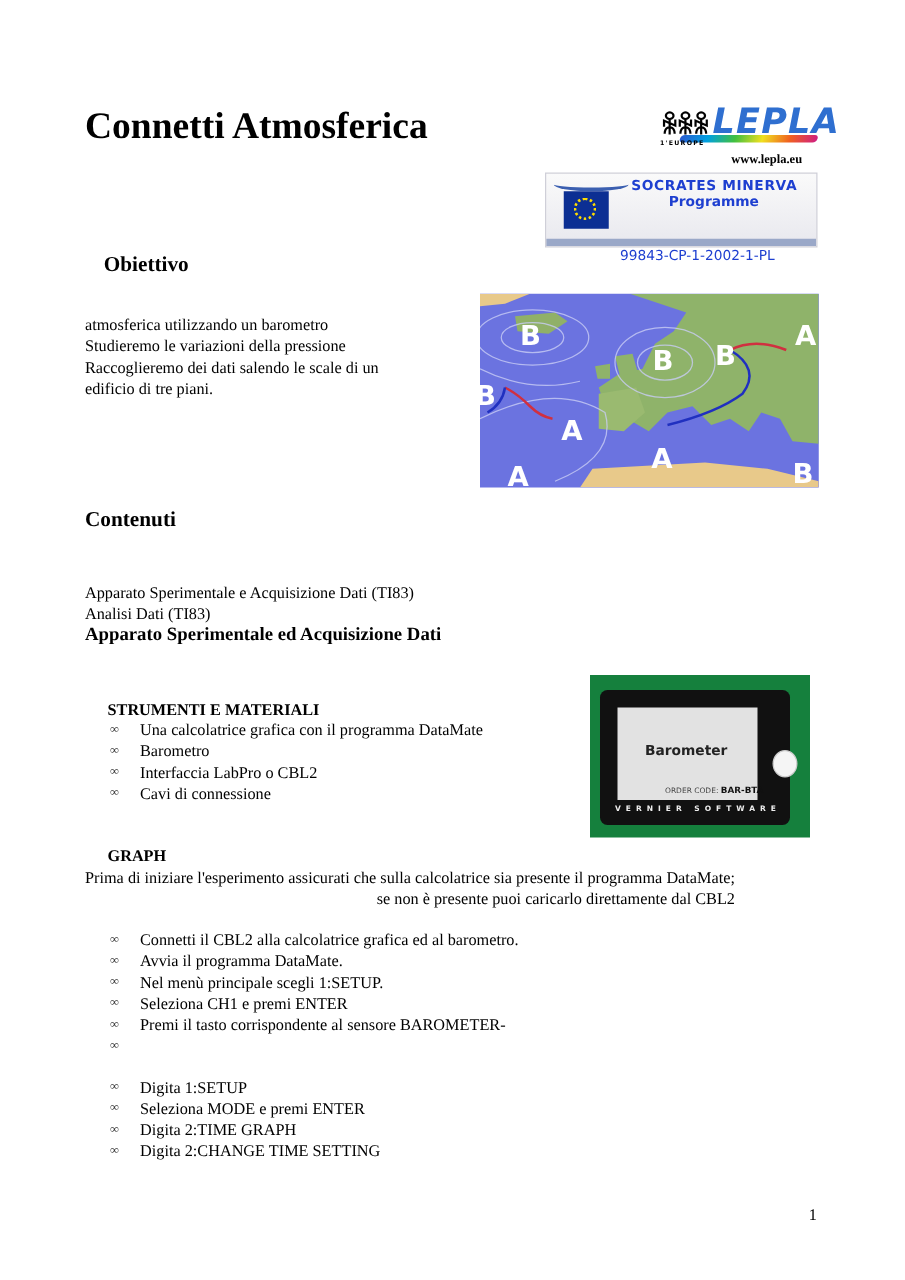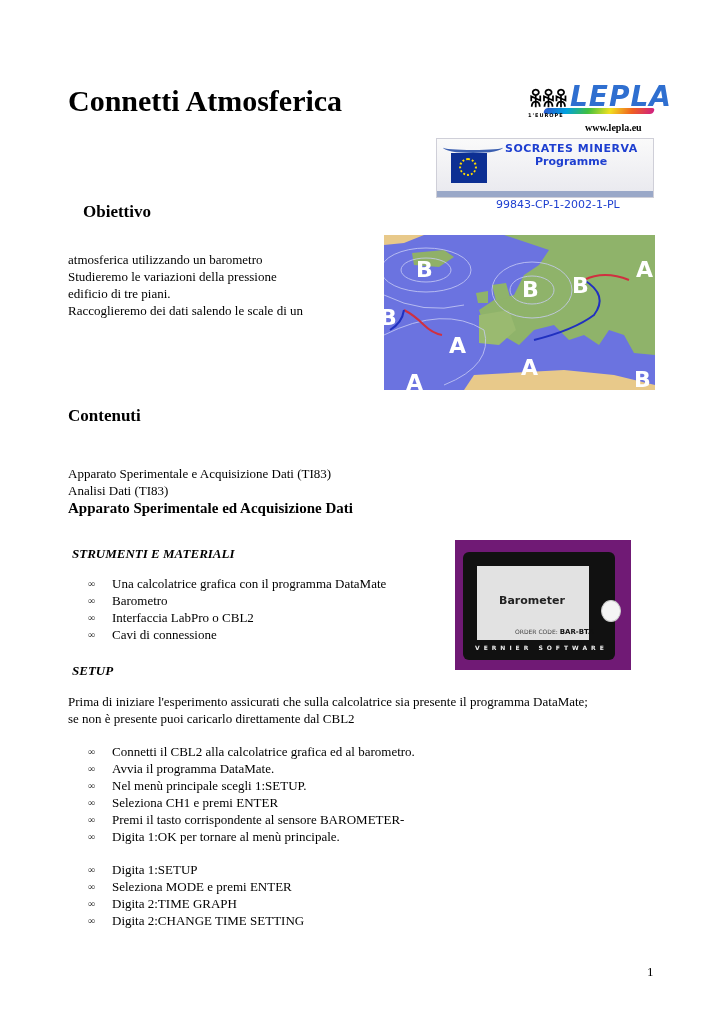--- a/index.html
+++ b/index.html
@@ -2,21 +2,21 @@
 <html><head>
 <meta charset="utf-8">
 <style>
   html, body { margin:0; padding:0; background:#ffffff; }
   body { width:724px; height:1024px; position:relative; overflow:hidden;
          font-family:"Liberation Serif", "DejaVu Serif", serif; color:#000; }
   .abs { position:absolute; }
   .title { left:68px; top:84px; font-size:30px; font-weight:bold; margin:0; white-space:nowrap; }
   .h2 { font-size:17px; font-weight:bold; margin:0; white-space:nowrap; }
   .h3 { font-size:15px; font-weight:bold; margin:0; white-space:nowrap; }
-  .h4 { font-size:13px; font-weight:bold; margin:4px; white-space:nowrap;font-style:italic; }
+  .h4 { font-size:13px; font-weight:bold; margin:18px; white-space:nowrap; }
   .lines div { font-size:13px; line-height:17px; white-space:nowrap; }
   ul.bul { list-style:none; margin:0; padding:0; }
   ul.bul li { font-size:13px; line-height:17px; white-space:nowrap; position:relative; padding-left:24px; }
   ul.bul li .bullet { position:absolute; left:0; top:0; font-size:10px; color:#333; }
 
   
   .lepla { left:528px; top:82px; width:130px; height:42px; }
   .lepla .people { position:absolute; left:0; top:4px; font-size:20px; font-weight:bold; letter-spacing:-3px; font-family:"DejaVu Sans", sans-serif; }
   .lepla .word { position:absolute; left:42px; top:-2px; font-size:28px; font-style:italic; font-weight:bold; color:#2f6fd0; font-family:"DejaVu Sans", sans-serif; letter-spacing:1px; }
   .lepla .swoosh { position:absolute; left:16px; top:26px; width:110px; height:6px; border-radius:3px;
@@ -32,21 +32,21 @@
   .socrates .t1 { position:absolute; left:68px; top:3px; font-size:11px; font-weight:bold; color:#1e3fd0; white-space:nowrap; letter-spacing:0.5px; }
   .socrates .t2 { position:absolute; left:98px; top:16px; font-size:11px; font-weight:bold; color:#1e3fd0; white-space:nowrap; }
   .socrates .t3 { position:absolute; left:59px; top:30px; font-size:11px; color:#1e3fd0; white-space:nowrap;margin-top:29px; }
 
   
   .map { left:384px; top:235px; width:271px; height:155px; background:#6b73e0; overflow:hidden; }
   .map svg { position:absolute; left:0; top:0; }
   .map .lbl { position:absolute; color:#fff; font-weight:bold; font-family:"DejaVu Sans", sans-serif; font-size:22px; }
 
   
-  .baro { left:455px; top:540px; width:176px; height:130px; background:#701a75; }
+  .baro { left:472px; top:540px; width:176px; height:130px; background:#15803d; }
   .baro .box { position:absolute; left:8px; top:12px; width:152px; height:108px; background:#111; border-radius:6px; }
   .baro .label { position:absolute; left:14px; top:14px; width:112px; height:74px; background:#e2e2e2; }
   .baro .name { position:absolute; left:22px; top:28px; font-size:11px; font-weight:bold; font-family:"DejaVu Sans", sans-serif; color:#222; }
   .baro .order { position:absolute; left:38px; top:62px; font-size:6px; font-family:"DejaVu Sans", sans-serif; color:#444; white-space:nowrap; }
   .baro .order b { font-size:7px; color:#111; }
   .baro .vern { position:absolute; left:12px; top:92px; font-size:6px; color:#eee; letter-spacing:4px; font-weight:bold; font-family:"DejaVu Sans", sans-serif; white-space:nowrap; }
   .baro .knob { position:absolute; left:146px; top:60px; width:18px; height:20px; border-radius:50%; background:#f5f5f5; border:1px solid #ccc; }
 
   .pagenum { left:647px; top:964px; font-size:13px; }
 </style>
@@ -71,22 +71,22 @@
   <span class="t1">SOCRATES MINERVA</span>
   <span class="t2">Programme</span>
   <span class="t3">99843-CP-1-2002-1-PL</span>
 </div>
 
 <h2 class="abs h2" style="left:68px; top:202px;margin-left:15px;">Obiettivo</h2>
 
 <div class="abs lines" style="left:68px; top:251px;">
   <div>atmosferica utilizzando un barometro</div>
   <div>Studieremo le variazioni della pressione</div>
+  <div>Raccoglieremo dei dati salendo le scale di un</div>
   <div>edificio di tre piani.</div>
-  <div>Raccoglieremo dei dati salendo le scale di un</div>
 </div>
 
 <div class="abs map">
   <svg width="271" height="155" viewBox="0 0 271 155">
 
     <path d="M120 0 L271 0 L271 120 L250 118 L240 100 L225 95 L215 110 L200 100 L185 105 L170 90 L150 95 L135 110 L118 100 L100 90 L95 75 L110 65 L130 60 L140 40 L155 30 L165 15 Z" fill="#8fb36a"></path>
     <path d="M95 80 L125 75 L132 95 L115 110 L95 108 Z" fill="#9aba70"></path>
     <path d="M28 18 L60 15 L70 22 L55 32 L30 30 Z" fill="#90b068"></path>
     <path d="M108 50 L122 48 L126 62 L112 66 Z" fill="#8fb36a"></path>
     <path d="M92 58 L104 56 L104 68 L94 68 Z" fill="#8fb36a"></path>
@@ -140,34 +140,34 @@
   <div class="box">
     <div class="label">
       <span class="name">Barometer</span>
       <span class="order"><span>ORDER CODE:</span> <b>BAR-BTA</b></span>
     </div>
     <span class="vern">VERNIER SOFTWARE</span>
   </div>
   <span class="knob"></span>
 </div>
 
-<h4 class="abs h4" style="left:68px; top:659px;">SETUP</h4>
+<h4 class="abs h4" style="left:68px; top:659px;">GRAPH</h4>
 
-<div class="abs lines" style="left:68px; top:693px;">
+<div class="abs lines" style="left:68px; top:693px;text-align:right;">
   <div>Prima di iniziare l'esperimento assicurati che sulla calcolatrice sia presente il programma DataMate;</div>
   <div>se non è presente puoi caricarlo direttamente dal CBL2</div>
 </div>
 
 <ul class="abs bul" style="left:88px; top:743px;">
   <li><span class="bullet">∞</span><span>Connetti il CBL2 alla calcolatrice grafica ed al barometro.</span></li>
   <li><span class="bullet">∞</span><span>Avvia il programma DataMate.</span></li>
   <li><span class="bullet">∞</span><span>Nel menù principale scegli 1:SETUP.</span></li>
   <li><span class="bullet">∞</span><span>Seleziona CH1 e premi ENTER</span></li>
   <li><span class="bullet">∞</span><span>Premi il tasto corrispondente al sensore BAROMETER-</span></li>
-  <li><span class="bullet">∞</span><span>Digita 1:OK per tornare al menù principale.</span></li>
+  <li><span class="bullet">∞</span></li>
 </ul>
 
 <ul class="abs bul" style="left:88px; top:861px;">
   <li><span class="bullet">∞</span><span>Digita 1:SETUP</span></li>
   <li><span class="bullet">∞</span><span>Seleziona MODE e premi ENTER</span></li>
   <li><span class="bullet">∞</span><span>Digita 2:TIME GRAPH</span></li>
   <li><span class="bullet">∞</span><span>Digita 2:CHANGE TIME SETTING</span></li>
 </ul>
 
 <div class="abs pagenum">1</div>

